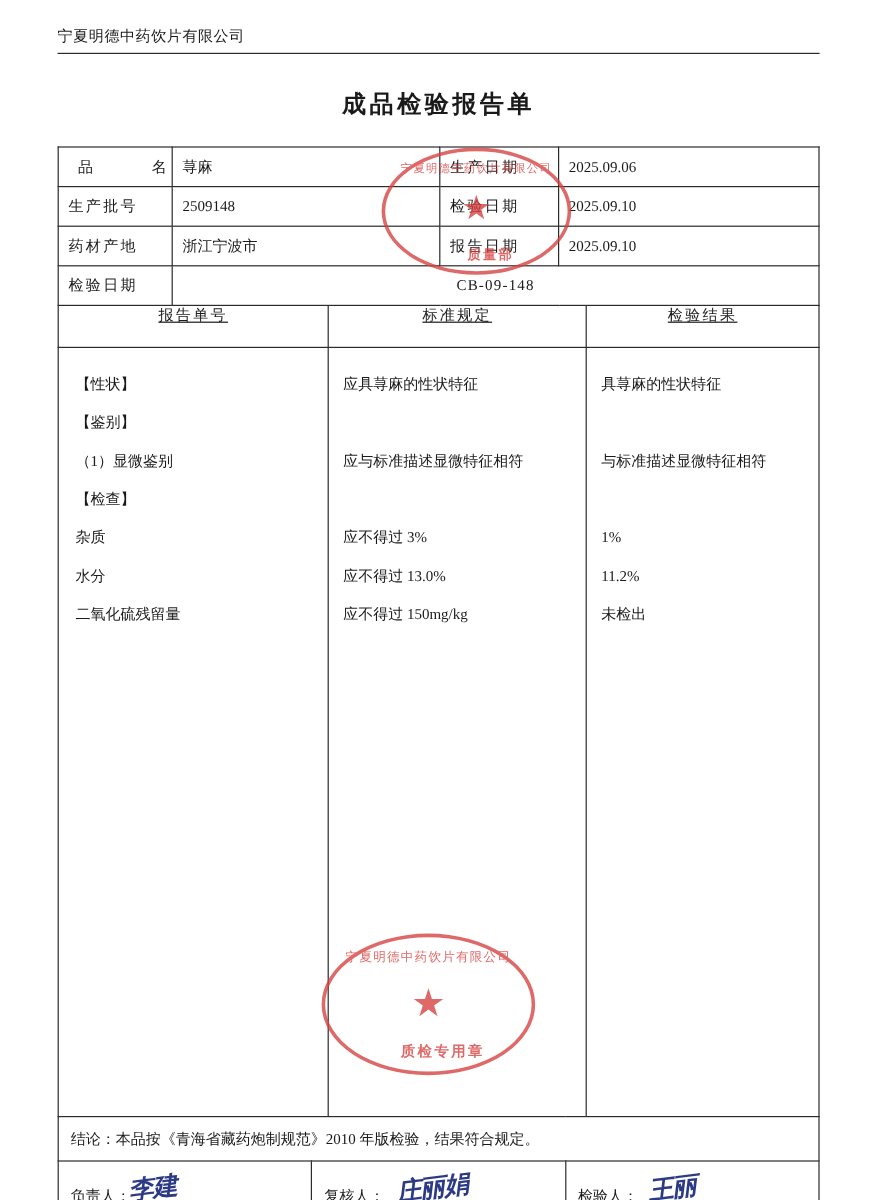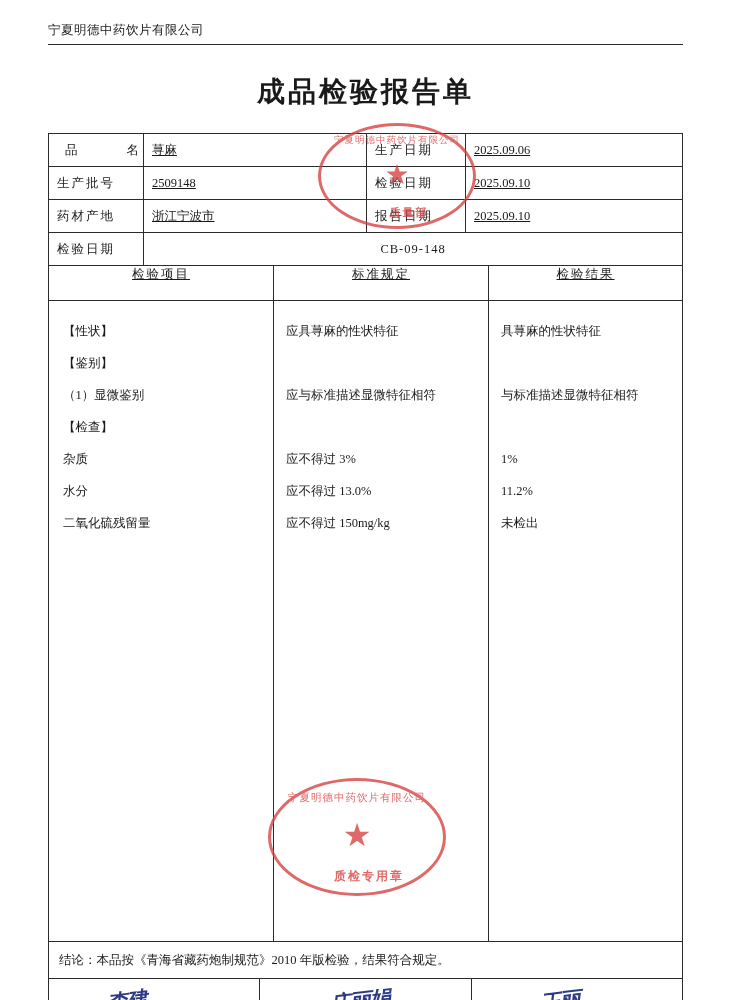--- a/index.html
+++ b/index.html
@@ -30,21 +30,21 @@
     align-items: flex-end;
     font-size: 12.5px;
     padding-bottom: 5px;
     border-bottom: 1px solid #2b2b2b;
   }
   .doc-header .company { letter-spacing: .5px; }
   .doc-header .code { letter-spacing: .3px; font-size: 12px; }
 
   .doc-title {
     text-align: center;
-    font-size: 28px;
+    font-size: 20px;
     font-weight: bold;
     letter-spacing: 3px;
     margin: 28px 0 22px 0;
     font-family: "Liberation Serif", "DejaVu Serif", serif;
   }
 
   
   table.main {
     width: 100%;
     border-collapse: collapse;
@@ -56,21 +56,21 @@
     padding: 5px 8px;
     height: 22px;
     vertical-align: middle;
   }
   .lbl {
     width: 78px;
     letter-spacing: 2px;
     white-space: nowrap;
   }
   .lbl-sp { letter-spacing: 8px; text-indent: 8px; }
-  .val { padding-left: 10px; text-decoration: underline; }
+  .val { padding-left: 10px; }
   .col-mid { width: 82px; }
   .col-right { width: 200px; }
 
   .reportno-val {
     text-align: center;
     letter-spacing: 1px;
   }
 
   
   table.results {
@@ -235,21 +235,21 @@
     <tr>
       <td class="lbl">检验日期</td>
       <td class="reportno-val" colspan="3">CB-09-148</td>
     </tr>
   </tbody>
     </table>
 
   <table class="results">
     <tbody>
         <tr class="res-head">
-      <td class="c1"><span>检验项目</span></td>
+      <td class="c1"><span>报告单号</span></td>
       <td class="c2"><span>标准规定</span></td>
       <td class="c3"><span>检验结果</span></td>
     </tr>
     <tr class="res-body">
       <td class="c1">
         <div class="cellpad">
           <div class="spacer-line"></div>
           <div class="row-line">【性状】</div>
           <div class="row-line">【鉴别】</div>
           <div class="row-line">（1）显微鉴别</div>

